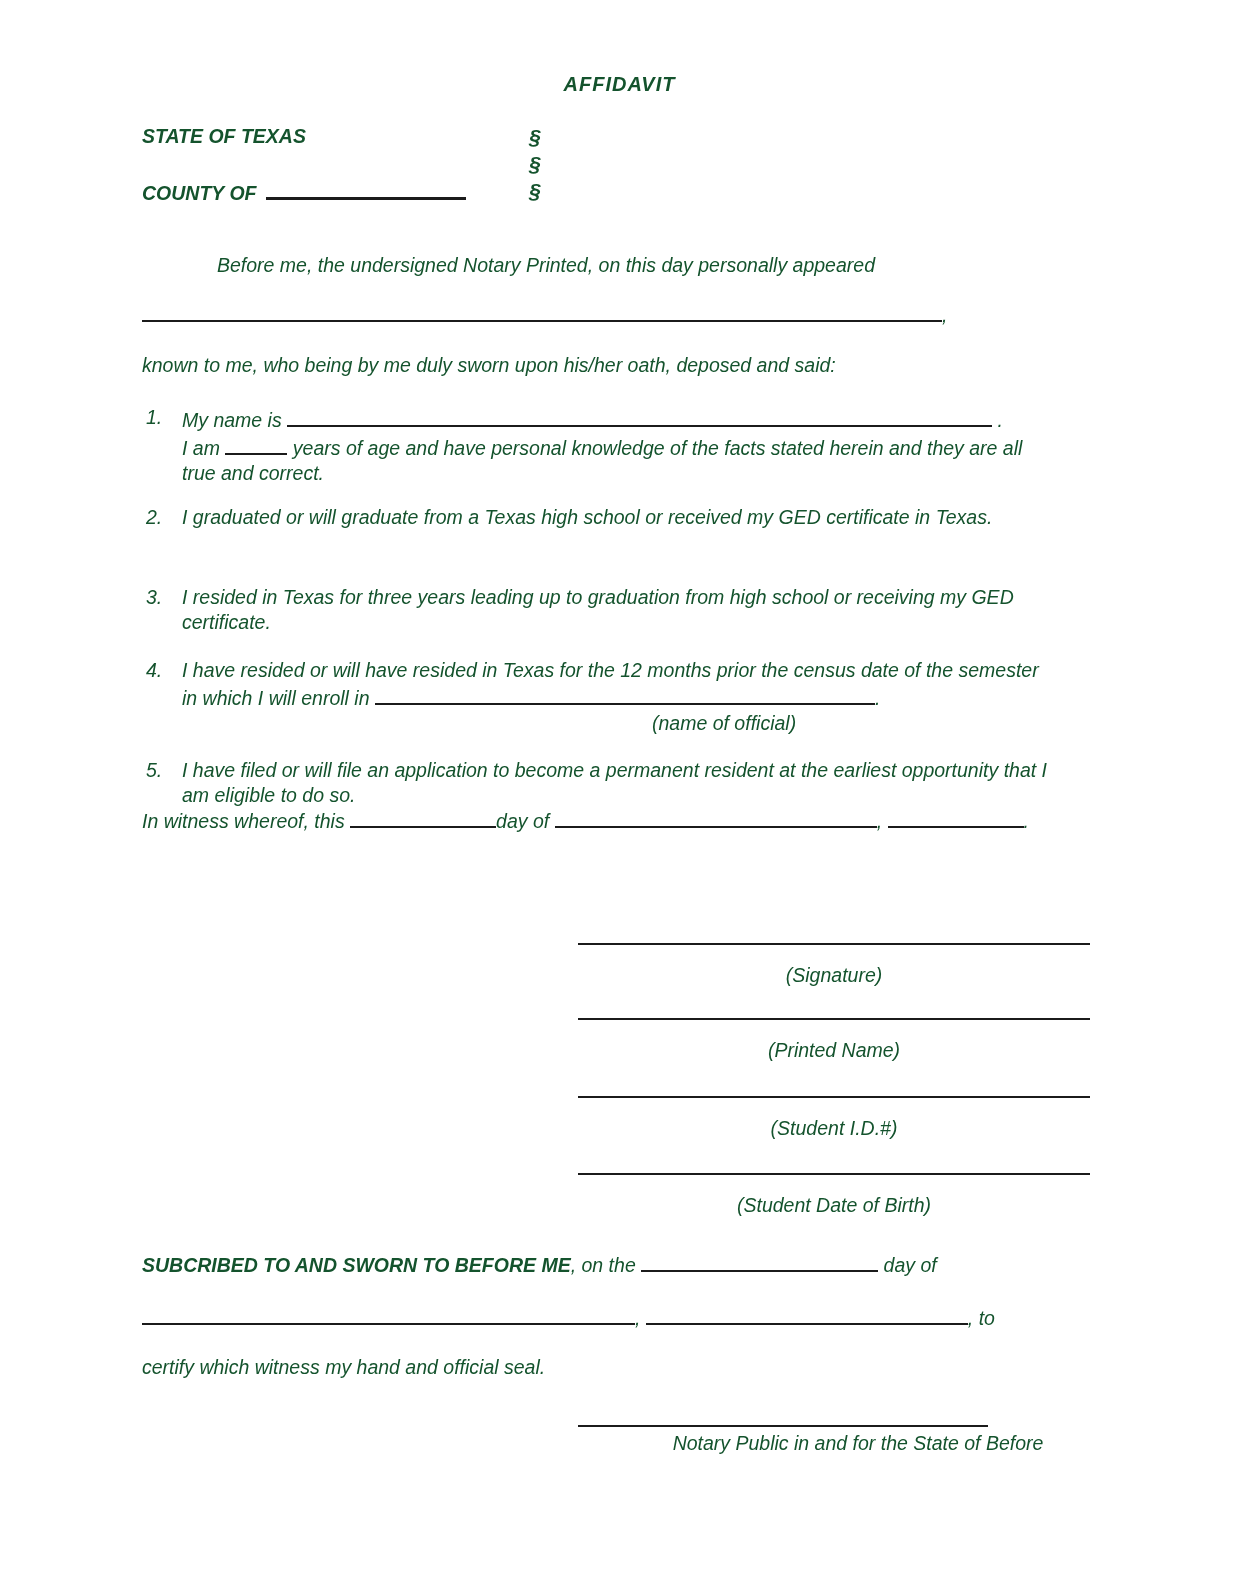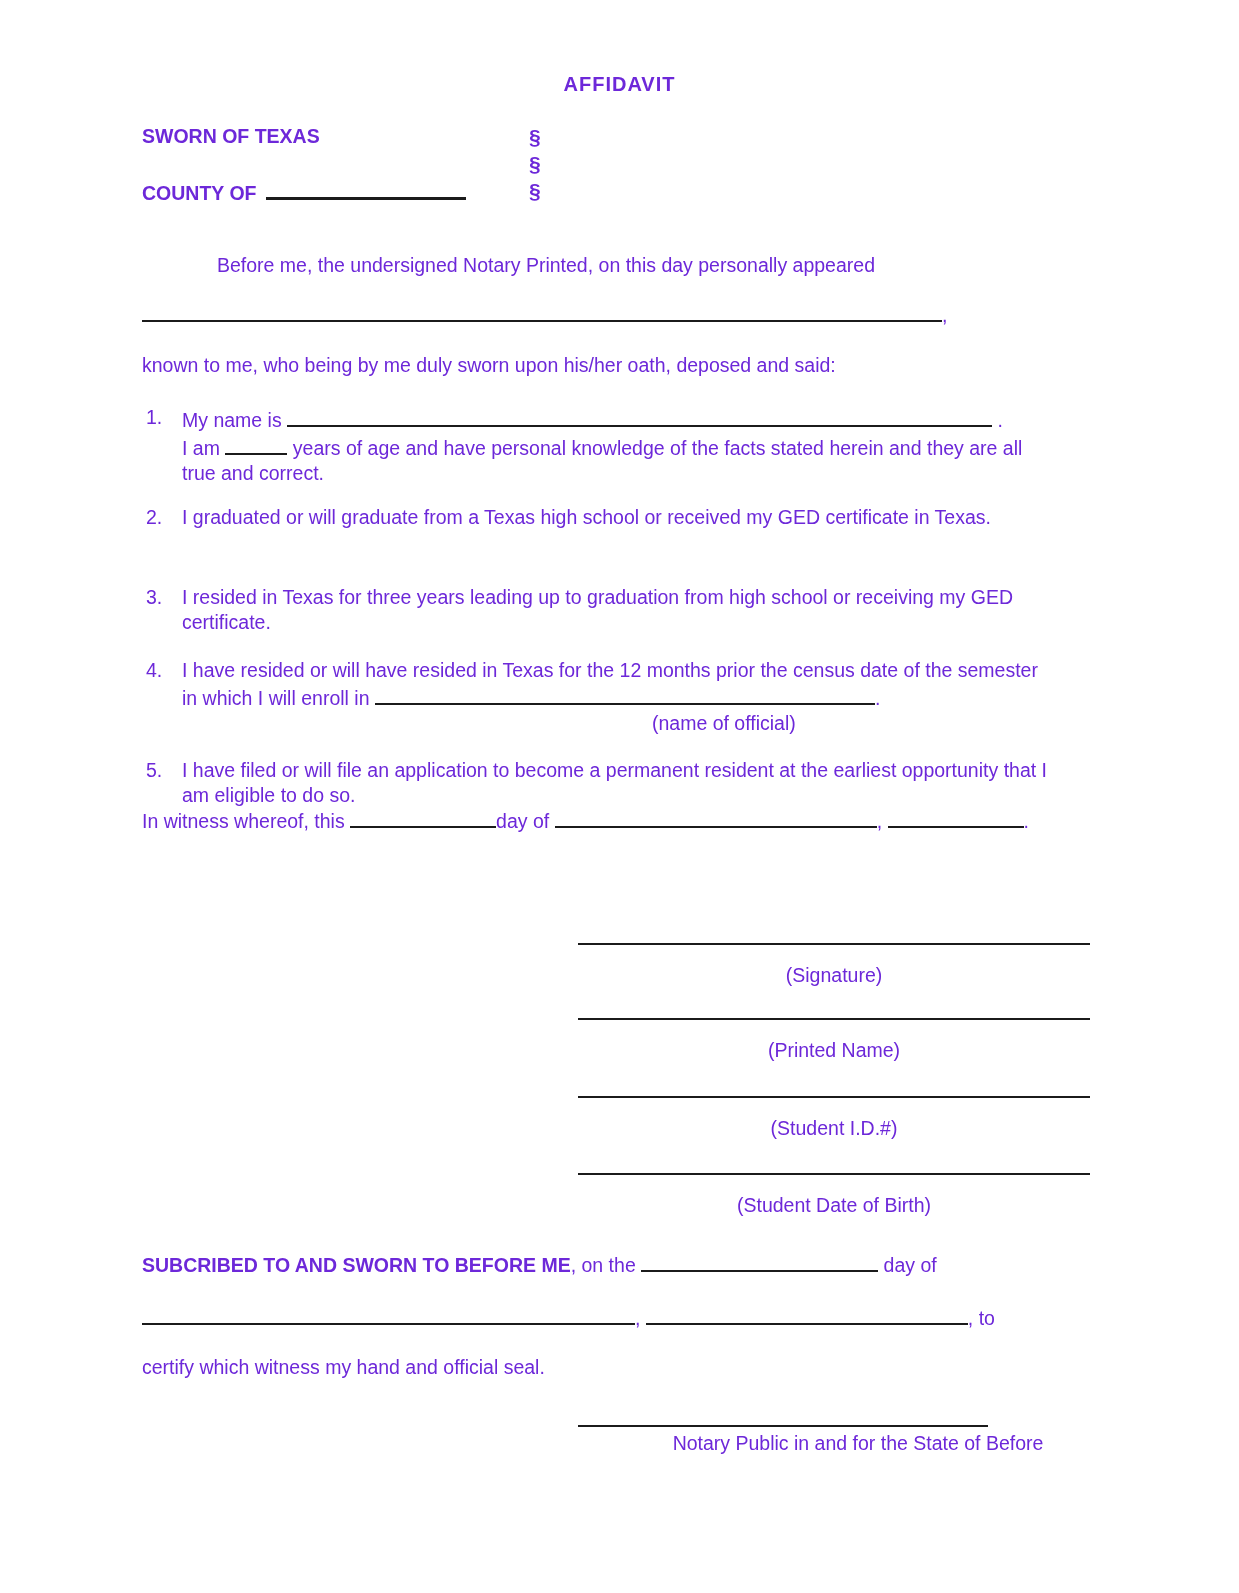--- a/index.html
+++ b/index.html
@@ -8,22 +8,23 @@
     background: #ffffff;
   }
   .page {
     position: relative;
     width: 1239px;
     height: 1593px;
     background: #ffffff;
     font-family: "Liberation Sans", sans-serif;
     font-size: 19.5px;
     line-height: 25px;
-    color: #6d28d9;
+    color: #14532d;
     overflow: hidden;
+    font-style: italic;
   }
   .abs { position: absolute; }
   .bold { font-weight: bold; }
   .title {
     position: absolute;
     top: 72px;
     left: 0;
     width: 1239px;
     text-align: center;
     font-weight: bold;
@@ -111,21 +112,21 @@
 </style>
 </head>
 <body>
 
 <div class="page">
 
   <div class="title">AFFIDAVIT</div>
 
   <div class="venue">
     <div class="vrow">
-      <span class="bold">SWORN OF TEXAS</span>
+      <span class="bold">STATE OF TEXAS</span>
       <span class="ssym">§</span>
     </div>
     <div class="vrow">
       <span class="ssym">§</span>
     </div>
     <div class="vrow">
       <span class="bold">COUNTY OF</span><span class="blank county-blank"></span>
       <span class="ssym">§</span>
     </div>
   </div>

